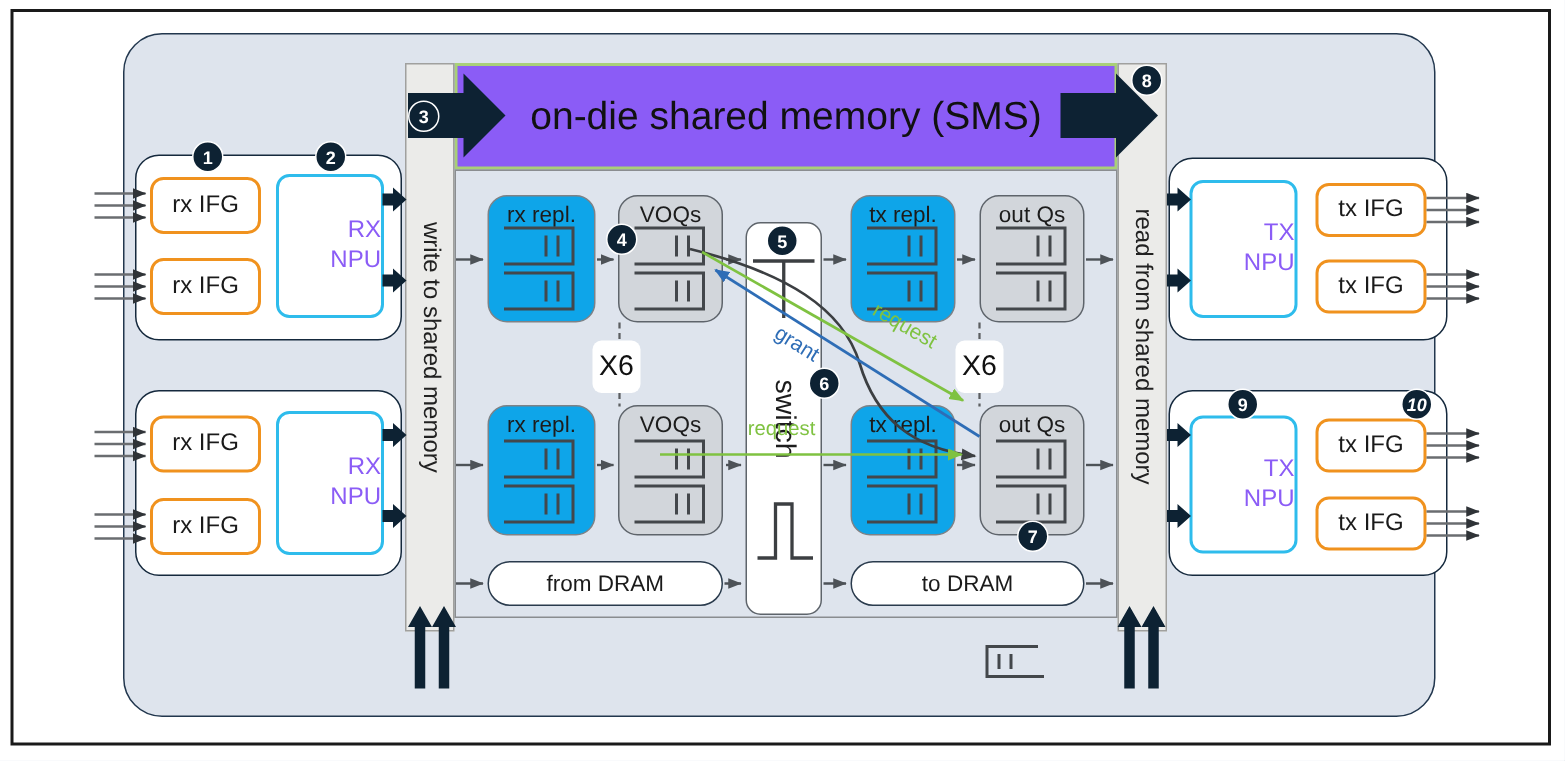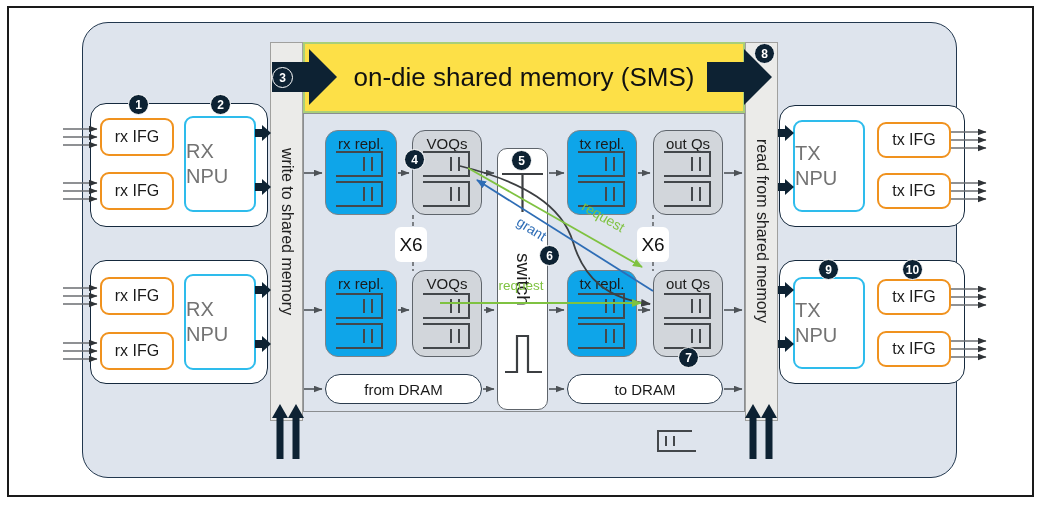--- a/index.html
+++ b/index.html
@@ -3,25 +3,25 @@
 <meta charset="utf-8">
 <style>
   html,body{margin:0;padding:0;background:#fff;font-family:"Liberation Sans",sans-serif;}
   .canvas{position:relative;width:1043px;height:507px;background:#ffffff;overflow:hidden;}
   .frame{position:absolute;left:7px;top:6px;width:1027px;height:491px;border:2.5px solid #1a1a1a;background:#ffffff;box-sizing:border-box;}
   .chip{position:absolute;left:82px;top:22px;width:875px;height:456px;background:#dee4ed;border:1.5px solid #22374e;border-radius:26px;box-sizing:border-box;}
   .group{position:absolute;background:#ffffff;border:1.5px solid #15293d;border-radius:16px;box-sizing:border-box;}
   .ifg{position:absolute;background:#fff;border:2.5px solid #f0921e;border-radius:9px;box-sizing:border-box;
        display:flex;align-items:center;justify-content:center;font-size:16px;color:#1a1a1a;}
   .npu{position:absolute;background:#fff;border:2.5px solid #2ebcec;border-radius:9px;box-sizing:border-box;
-       display:flex;flex-direction:column;align-items:flex-start;justify-content:center;font-size:20px;color:#737373;line-height:1.25;}
+       display:flex;flex-direction:column;align-items:flex-end;justify-content:center;font-size:16px;color:#8b5cf6;line-height:1.25;}
   .vbar{position:absolute;background:#ebebe9;border:1px solid #a0a09e;box-sizing:border-box;
         display:flex;align-items:center;justify-content:center;}
   .vtext{writing-mode:vertical-rl;text-orientation:mixed;font-size:16px;color:#212121;white-space:nowrap;}
-  .sms{position:absolute;background:#fde047;border:2px solid #a9cf78;box-sizing:border-box;
+  .sms{position:absolute;background:#8b5cf6;border:2px solid #a9cf78;box-sizing:border-box;
        display:flex;align-items:center;justify-content:center;font-size:26px;color:#111;}
   .panel{position:absolute;border:1px solid #8a8d90;box-sizing:border-box;}
   .blk{position:absolute;border-radius:13px;box-sizing:border-box;text-align:center;font-size:15px;color:#1c1c1c;padding-top:4px;}
   .blk-light{background:#0ea5e9;border:1.3px solid #7d8287;}
   .blk-dark{background:#d2d6db;border:1.3px solid #5e646b;}
   .switch{position:absolute;background:#ffffff;border:1.3px solid #5e646b;border-radius:10px;box-sizing:border-box;
           display:flex;align-items:center;justify-content:center;}
   .switch .vtext{font-size:19px;color:#1c1c1c;}
   .x6{position:absolute;background:#ffffff;border-radius:6px;display:flex;align-items:center;justify-content:center;
       font-size:19px;color:#111;}
@@ -284,16 +284,16 @@
     </div>
   <div class="badge" style="left:678px;top:347px;">
       <span>7</span>
     </div>
   <div class="badge" style="left:754px;top:43px;">
       <span>8</span>
     </div>
   <div class="badge" style="left:818px;top:259px;">
       <span>9</span>
     </div>
-  <div class="badge" style="left:902px;top:259px;">
+  <div class="badge" style="left:934px;top:259px;font-style:italic;">
       <span>10</span>
     </div>
 </div>
 
 </body></html>

